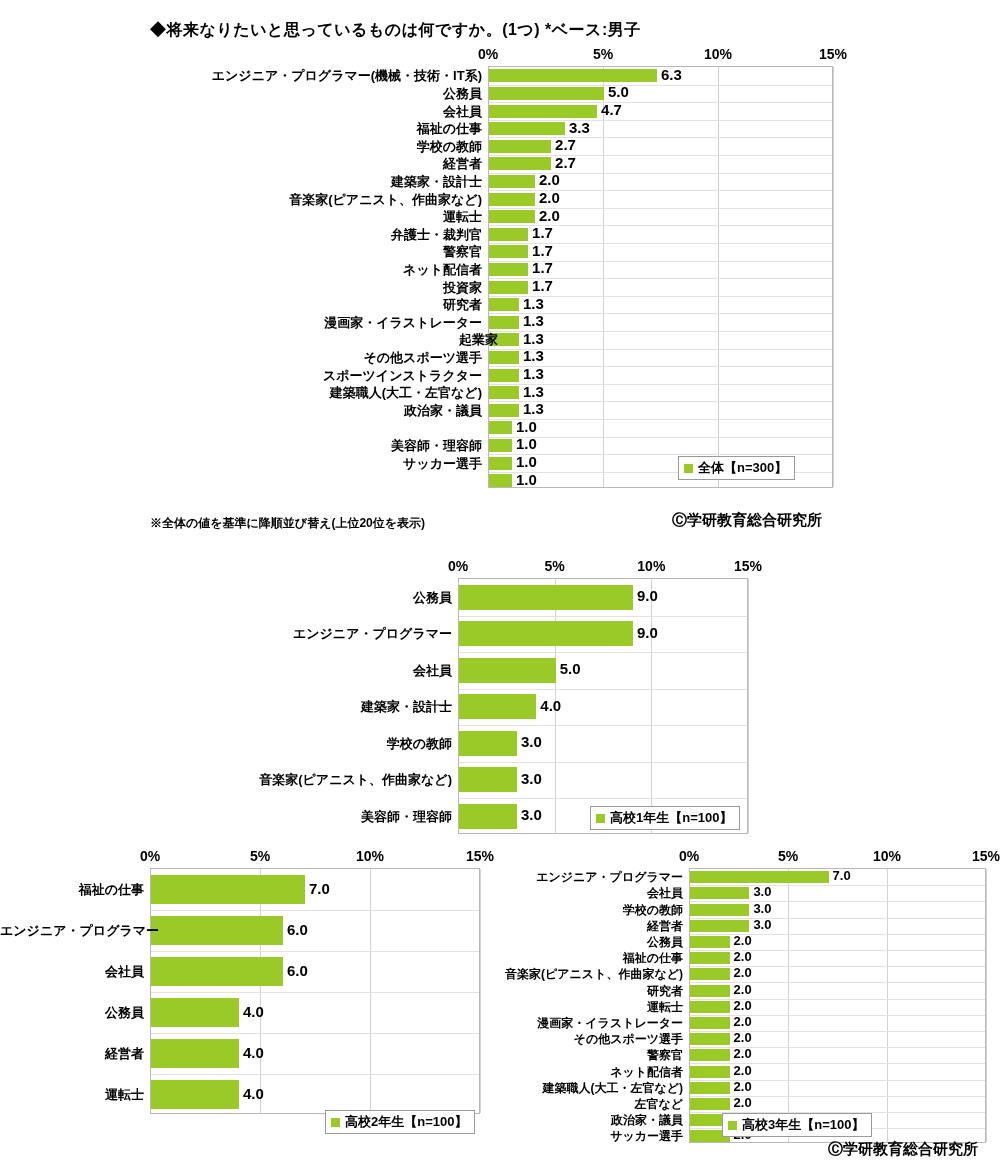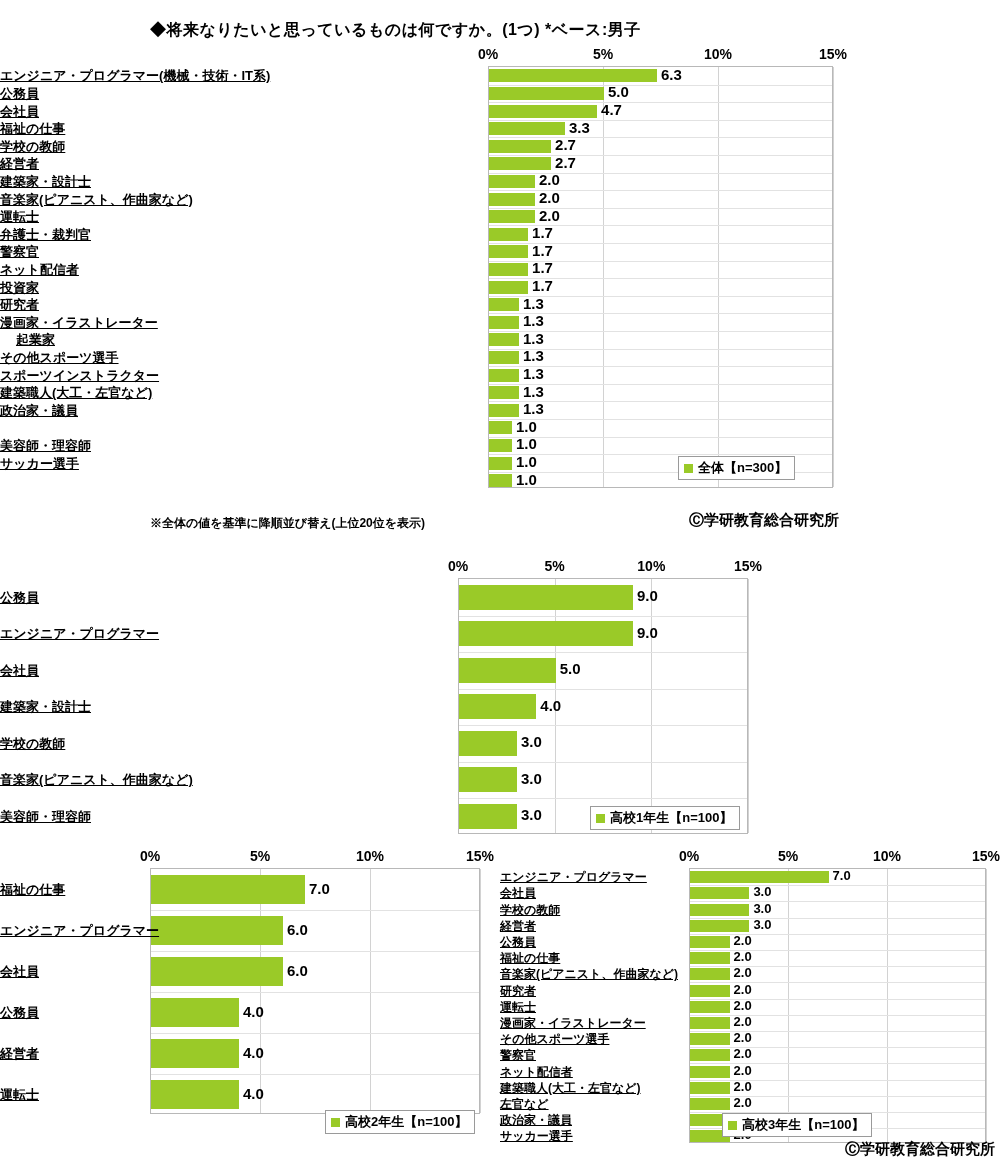--- a/index.html
+++ b/index.html
@@ -34,33 +34,33 @@
     position:absolute; top:0; bottom:0; width:1px; background:#d2d2d2;
   }
   .rowline {
     position:absolute; left:0; right:0; height:1px; background:#e2e2e2;
   }
   .bar {
     position:absolute; background:#9ACA28;
   }
   .cat {
     position:absolute; right:0; font-size:13px; white-space:nowrap;
-    text-align:left; font-weight:bold;text-decoration:underline;
+    text-align:right; font-weight:bold;
   }
   .val {
     position:absolute; font-size:14px; font-weight:bold; white-space:nowrap;
   }
   .legend {
     position:absolute; display:flex; align-items:center; gap:5px;
     background:#fff; border:1px solid #9a9a9a; padding:2px 7px 2px 5px;
     font-size:13px; font-weight:bold; white-space:nowrap;
   }
   .legend .swatch { width:9px; height:9px; background:#9ACA28; display:inline-block; }
   .note { position:absolute; font-size:12px; font-weight:bold; white-space:nowrap; }
-  .copy { position:absolute; font-size:15px; font-weight:bold; white-space:nowrap;margin-left:17px; }
+  .copy { position:absolute; font-size:15px; font-weight:bold; white-space:nowrap; }
 </style>
 </head>
 <body>
 
 <div class="title-row">◆将来なりたいと思っているものは何ですか。(1つ)  *ベース:男子</div>
 
 <div class="chart" id="chart-overall" style="left: 0px; top: 46px; width: 1000px; height: 452.4px;">
     <div class="axis-labels" style="position: absolute; left: 0px; top: 0px; width: 100%;">
       <div class="axis-label" style="left: 488px;">0%</div>
       <div class="axis-label" style="left: 603px;">5%</div>

